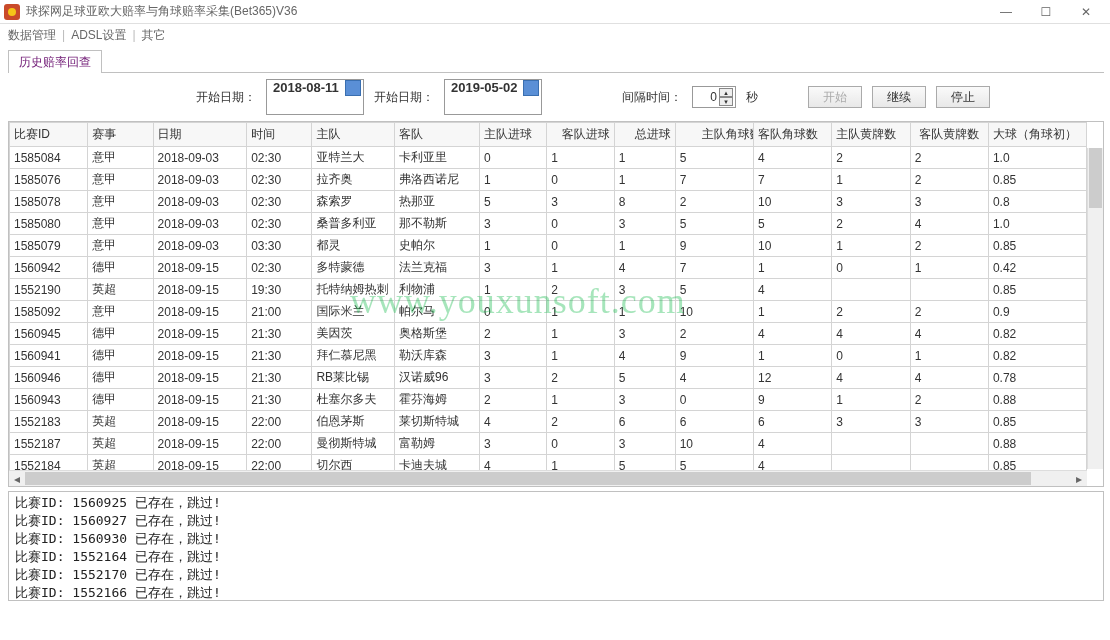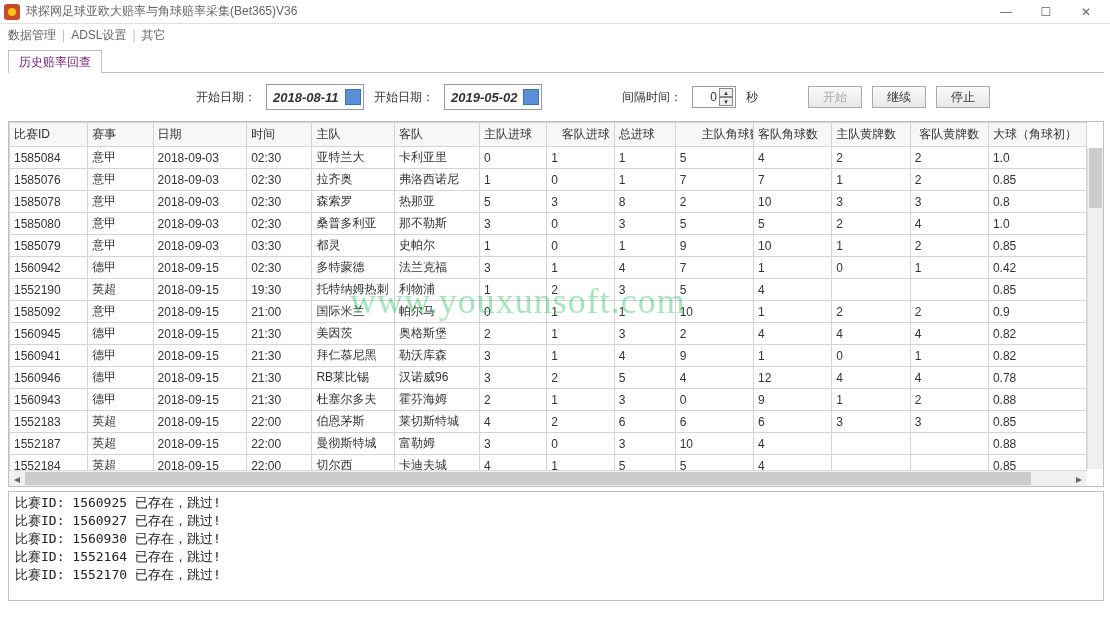--- a/index.html
+++ b/index.html
@@ -12,21 +12,21 @@
 .titlebar .winbtn { width: 40px; height: 22px; display: flex; align-items: center; justify-content: center; color: #666; cursor: pointer; }
 .menubar { height: 22px; display: flex; align-items: center; padding: 0 4px; color: #666; font-size: 12px; }
 .menubar .menuitem { padding: 0 4px; cursor: pointer; }
 .menubar .sep { color: #bbb; margin: 0 2px; }
 .content { padding: 3px 6px 6px 8px; }
 .tabrow { display: flex; border-bottom: 1px solid #c0c0c0; height: 24px; }
 .tab { border: 1px solid #c0c0c0; border-bottom: none; background: #fff; padding: 3px 10px; font-size: 12px; color: #701a75; cursor: pointer; position: relative; top: 1px; }
 .toolbar { display: flex; align-items: center; height: 48px; gap: 10px; padding: 0 8px; }
 .toolbar .spacer { width: 170px; }
 .toolbar label { color: #333; }
-.dateinput { border: 1px solid #999; background: #fff; height: 26px; width: 98px; display: inline-flex; align-items: center; padding: 0 2px 0 6px; font-size: 13px; font-weight: bold; font-style: italic; }
+.dateinput { border: 1px solid #999; background: #fff; height: 36px; width: 98px; display: inline-flex; align-items: flex-start; padding: 0 2px 0 6px; font-size: 13px; font-weight: bold; }
 .dateinput .cal { width: 16px; height: 16px; background: #5a8fd6; margin-left: auto; border: 1px solid #3a6fb0; }
 .numinput { border: 1px solid #999; height: 22px; width: 44px; display: inline-flex; align-items: center; justify-content: flex-end; padding-right: 2px; background: #fff; }
 .numinput .spin { width: 14px; display: flex; flex-direction: column; margin-left: 2px; }
 .numinput .spin div { height: 9px; border: 1px solid #888; background: #eee; font-size: 7px; line-height: 7px; text-align: center; }
 .btn { border: 1px solid #aaa; background: linear-gradient(#fafafa,#e8e8e8); height: 22px; padding: 0 14px; font-size: 12px; cursor: pointer; color: #333; }
 .btn.disabled { color: #aaa; }
 .tablewrap { border: 1px solid #c0c0c0; height: 366px; overflow: hidden; position: relative; }
 .datatable { width: 1078px; border-collapse: collapse; table-layout: fixed; }
 .datatable th, .datatable td { border: 1px solid #d4d4d4; padding: 2px 4px; text-align: left; font-size: 12px; height: 19px; overflow: hidden; white-space: nowrap; }
 .datatable th { background: #f7f7f7; color: #333; font-weight: normal; height: 24px; }
@@ -100,21 +100,21 @@
       <thead>
           <tr id="thead-row">
             <th style="width: 72px;">比赛ID</th>
             <th style="width: 60px;">赛事</th>
             <th style="width: 86px;">日期</th>
             <th style="width: 60px;">时间</th>
             <th style="width: 76px;">主队</th>
             <th style="width: 78px;">客队</th>
             <th style="width: 62px;">主队进球</th>
             <th style="width: 62px; text-align: right;">客队进球</th>
-            <th style="width: 56px;">总进球</th>
+            <th style="width: 56px; text-align: right;">总进球</th>
             <th style="width: 72px; padding-left: 26px;">主队角球数</th>
             <th style="width: 72px;">客队角球数</th>
             <th style="width: 72px;">主队黄牌数</th>
             <th style="width: 72px; text-align: center;">客队黄牌数</th>
             <th style="width: 90px;">大球（角球初）</th>
           </tr>
         </thead>
       <tbody id="tbody">
           <tr>
             <td>1585084</td>
@@ -369,16 +369,17 @@
       <div class="arrow right">▸</div>
     </div>
   </div>
 
   <div class="logwrap" id="logpanel">
       <div>比赛ID: 1560925 已存在，跳过!</div>
       <div>比赛ID: 1560927 已存在，跳过!</div>
       <div>比赛ID: 1560930 已存在，跳过!</div>
       <div>比赛ID: 1552164 已存在，跳过!</div>
       <div>比赛ID: 1552170 已存在，跳过!</div>
+      <div>比赛ID: 1552166 已存在，跳过!</div>
     </div>
 </div>
 
 <div class="watermark">www.youxunsoft.com</div>
 
 </body></html>

